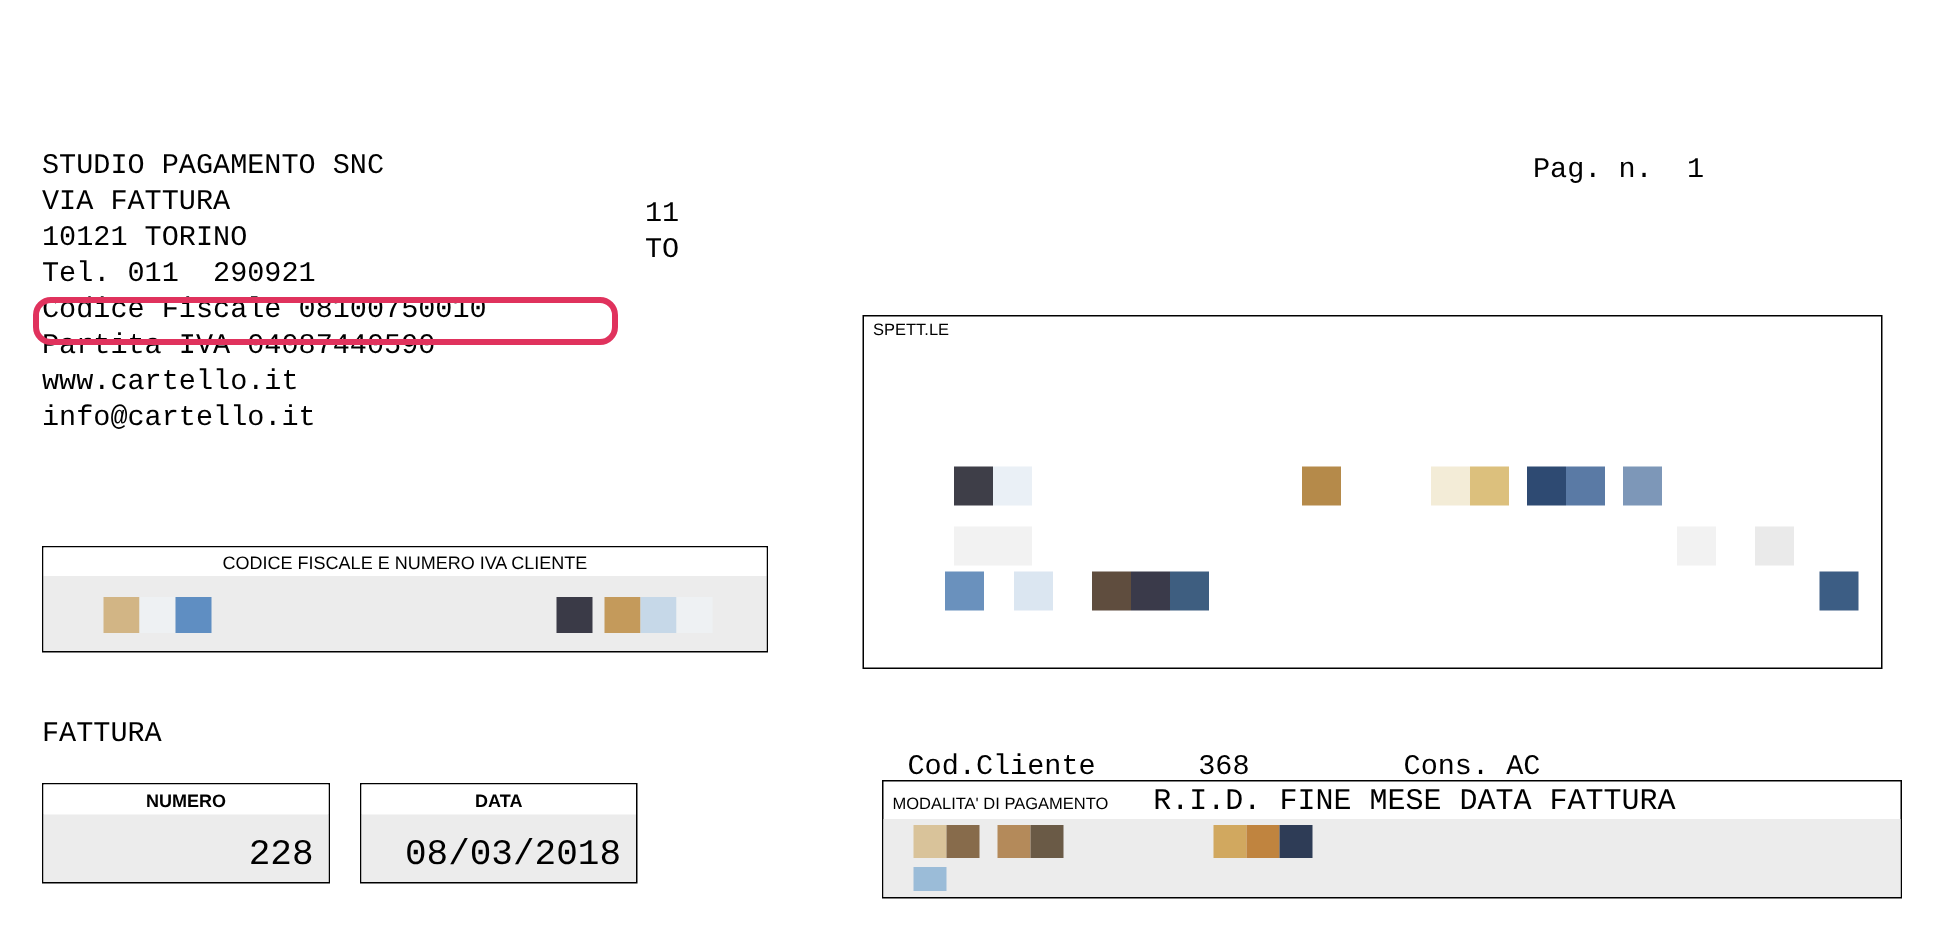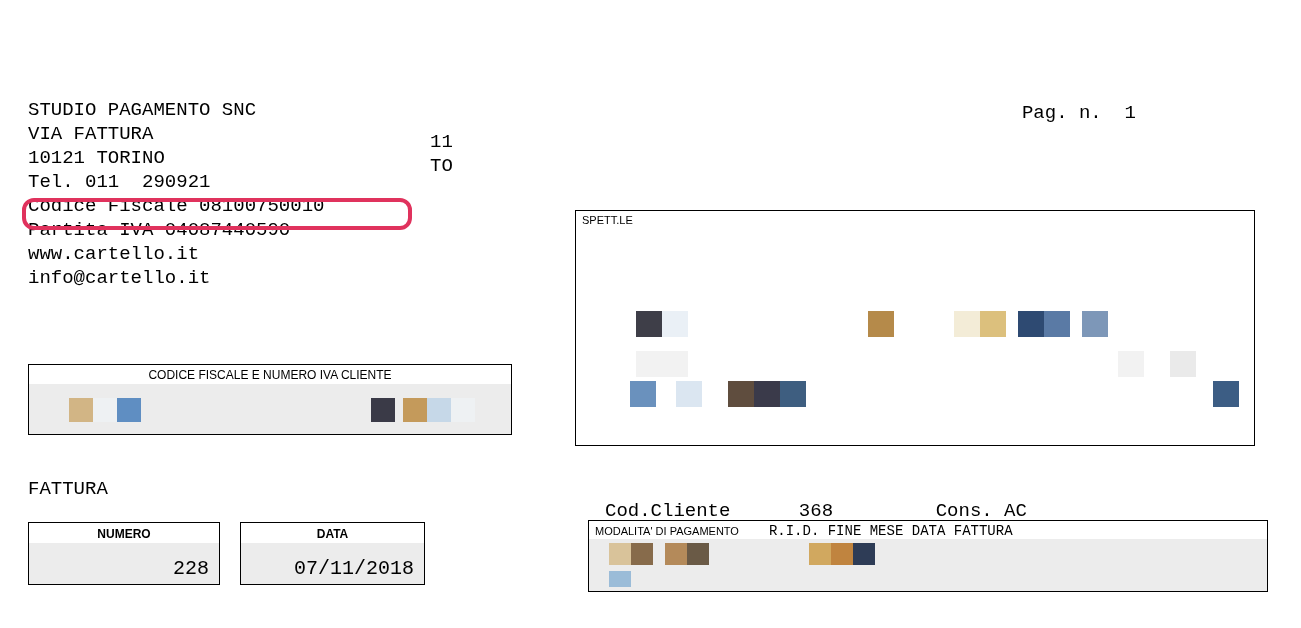--- a/index.html
+++ b/index.html
@@ -102,21 +102,21 @@
   }
   .small-box .label {
     font-family: Arial, Helvetica, sans-serif;
     font-size: 12px;
     font-weight: bold;
     background: #fff;
     padding: 4px 0 2px;
   }
   .small-box .value {
     background: #ececec;
-    font-size: 20px;
+    font-size: 24px;
     padding: 14px 10px 4px;
     text-align: right;
   }
   .numero-box { left: 28px; top: 522px; width: 192px; }
   .data-box   { left: 210px; top: 522px; width: 185px; margin-left: 30px; }
   .pagamento-box {
     position: absolute;
     left: 575px;
     top: 520px;
     width: 680px;
@@ -127,21 +127,21 @@
     display: flex;
     align-items: baseline;
     padding: 2px 6px 0;
     gap: 30px;
   }
   .pagamento-label {
     font-family: Arial, Helvetica, sans-serif;
     font-size: 11px;
   }
   .pagamento-value {
-    font-size: 14px;
+    font-size: 20px;
     white-space: pre;
   }
   .pagamento-body {
     background: #ececec;
     height: 52px;
     position: relative;
   }
 </style>
 </head>
 <body>
@@ -230,21 +230,21 @@
 <span>Cod.Cliente</span>      <span>368</span>         <span>Cons.</span> <span>AC</span>
 </div>
 
 <div class="small-box numero-box">
   <div class="label">NUMERO</div>
   <div class="value">228</div>
 </div>
 
 <div class="small-box data-box">
   <div class="label">DATA</div>
-  <div class="value">07/11/2018</div>
+  <div class="value">08/03/2018</div>
 </div>
 
 <div class="pagamento-box">
   <div class="pagamento-header">
     <span class="pagamento-label">MODALITA' DI PAGAMENTO</span>
     <span class="pagamento-value">R.I.D. FINE MESE DATA FATTURA</span>
   </div>
   <div class="pagamento-body">
     <div class="pixel-row" style="left:20px; top:4px;">
       <span class="px" style="width:22px;height:22px;background:#d9c39a;"></span>

